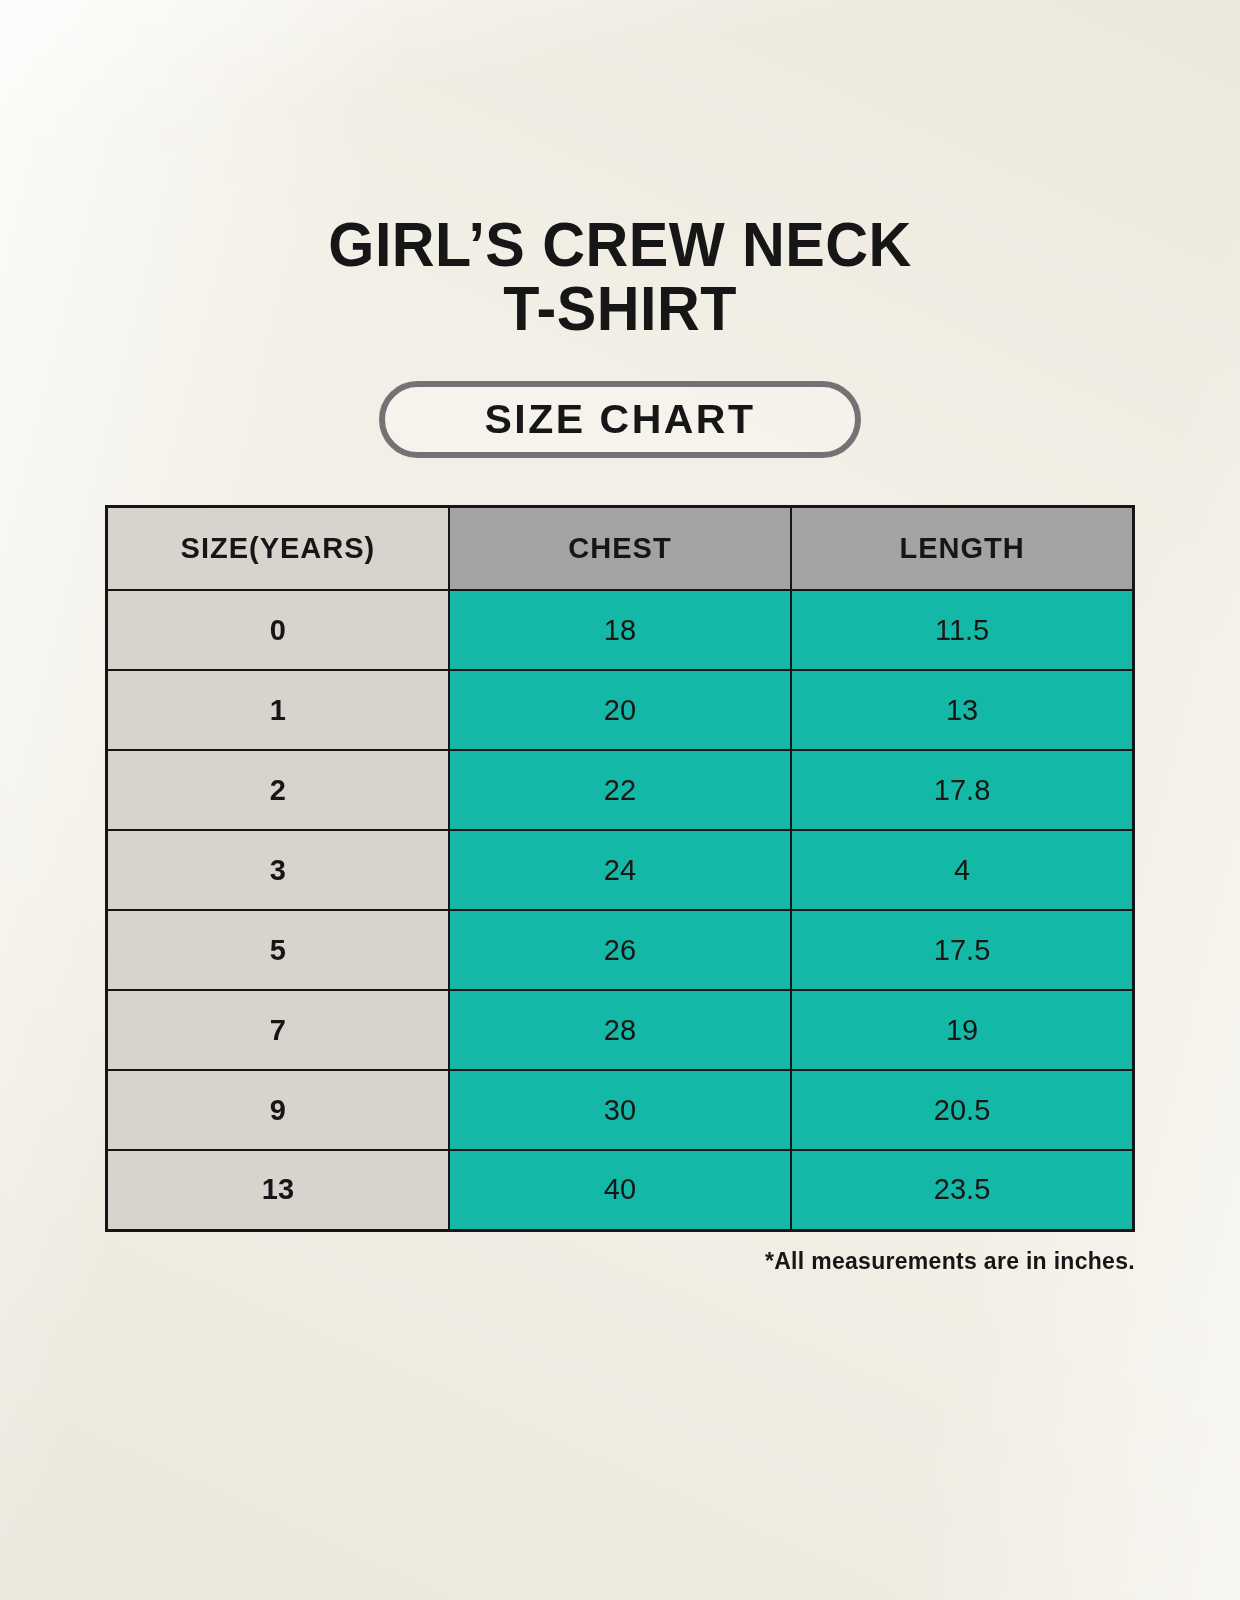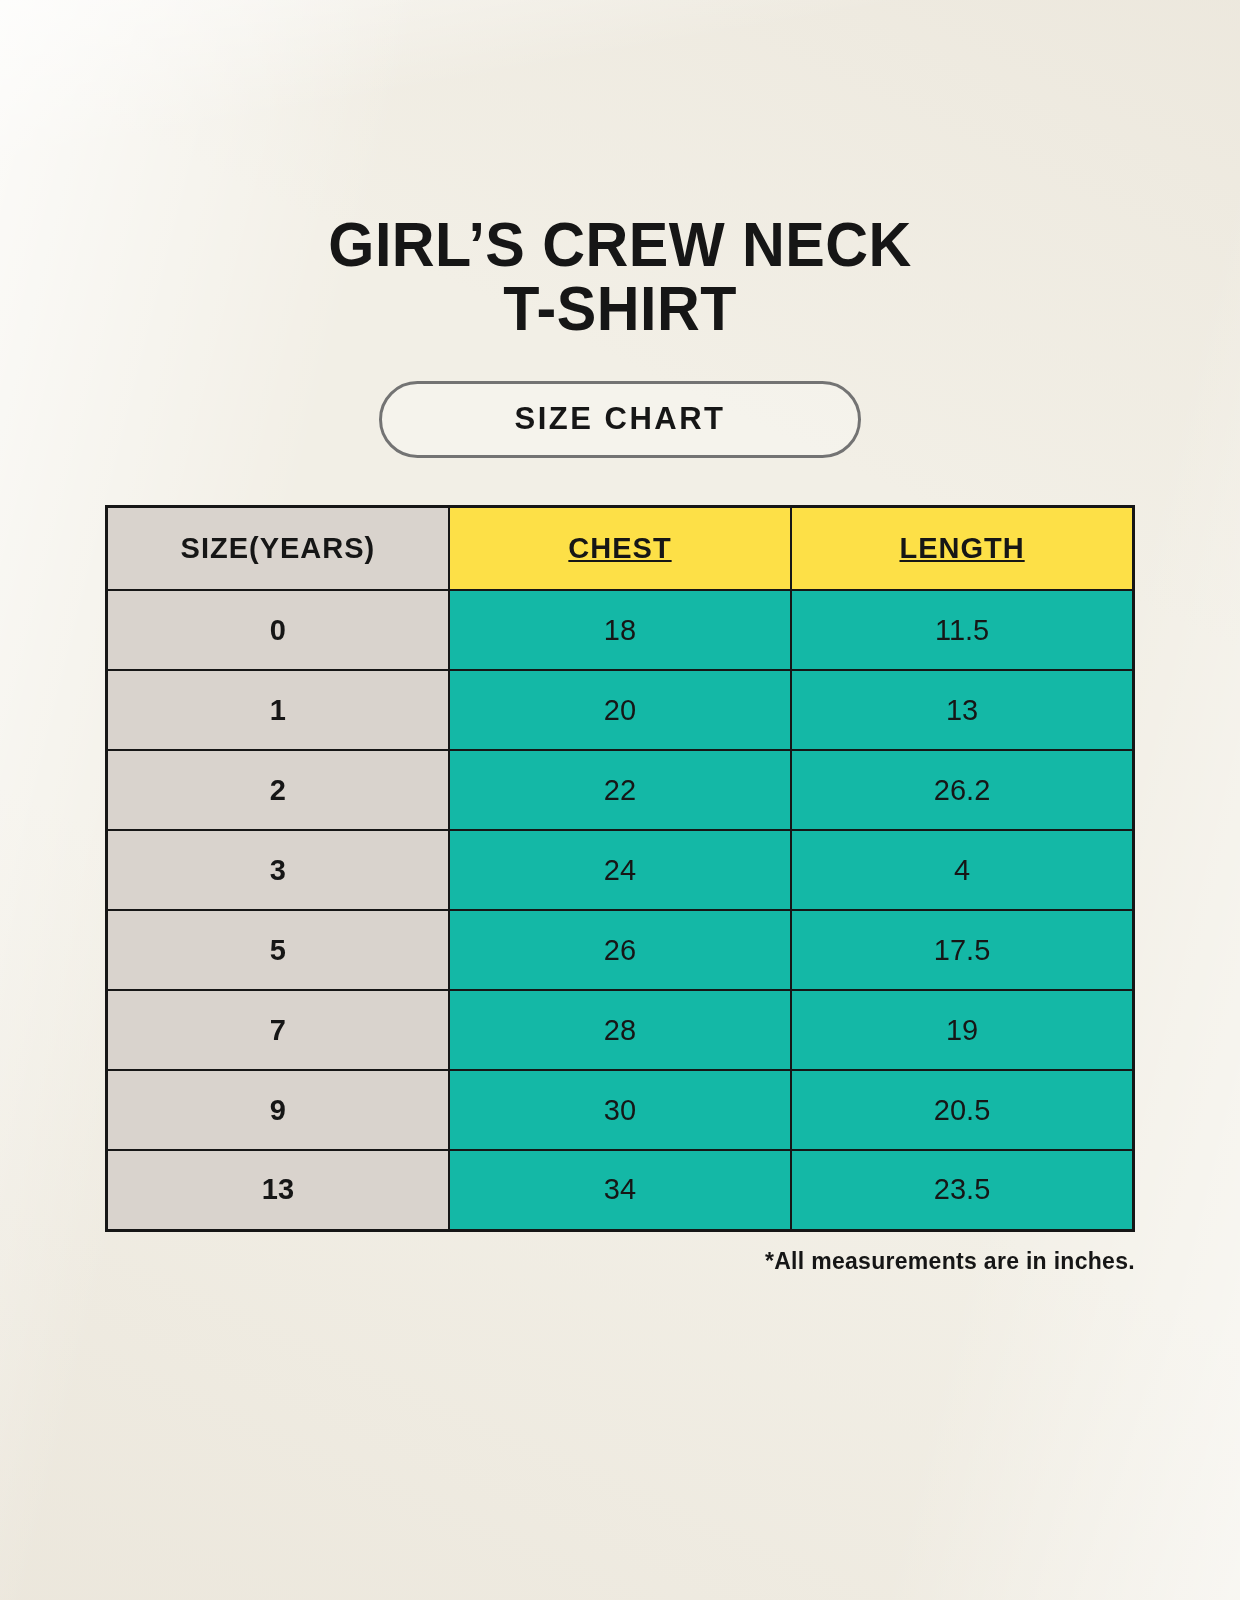--- a/index.html
+++ b/index.html
@@ -31,27 +31,27 @@
     line-height: 1.02;
     letter-spacing: 0.5px;
     transform: scaleX(0.94);
     transform-origin: center top;
   }
 
   .pill {
     width: 482px;
     height: 77px;
     margin: 40px auto 0 auto;
-    border: 3px solid #737373;
+    border: 6px solid #737373;
     border-radius: 40px;
     background: rgba(255,255,255,0.25);
     display: flex;
     align-items: center;
     justify-content: center;
-    font-size: 31px;
+    font-size: 41px;
     font-weight: bold;
     letter-spacing: 2.5px;
   }
 
   .size-table {
     width: 1030px;
     margin: 47px auto 0 auto;
     border-collapse: collapse;
     border: 3px solid #161616;
     table-layout: fixed;
@@ -66,22 +66,21 @@
 
   .size-table th {
     height: 84px;
     font-size: 29px;
     font-weight: bold;
     letter-spacing: 1px;
     background: #d9d3cd;
   }
 
   .size-table th.accent {
-    background: #fde047;
-    text-decoration: underline;
+    background: #a3a3a3;
   }
 
   .size-table td {
     height: 80px;
     font-size: 29px;
     font-weight: normal;
     background: #14b8a6;
   }
 
   .size-table td.col-size {
@@ -125,21 +124,21 @@
         <td>11.5</td>
       </tr>
       <tr>
         <td class="col-size">1</td>
         <td>20</td>
         <td>13</td>
       </tr>
       <tr>
         <td class="col-size">2</td>
         <td>22</td>
-        <td>26.2</td>
+        <td>17.8</td>
       </tr>
       <tr>
         <td class="col-size">3</td>
         <td>24</td>
         <td>4</td>
       </tr>
       <tr>
         <td class="col-size">5</td>
         <td>26</td>
         <td>17.5</td>
@@ -149,19 +148,19 @@
         <td>28</td>
         <td>19</td>
       </tr>
       <tr>
         <td class="col-size">9</td>
         <td>30</td>
         <td>20.5</td>
       </tr>
       <tr>
         <td class="col-size">13</td>
-        <td>34</td>
+        <td>40</td>
         <td>23.5</td>
       </tr>
     </tbody>
 </table>
 
 <div class="footnote">*All measurements are in inches.</div>
 
 </body></html>

